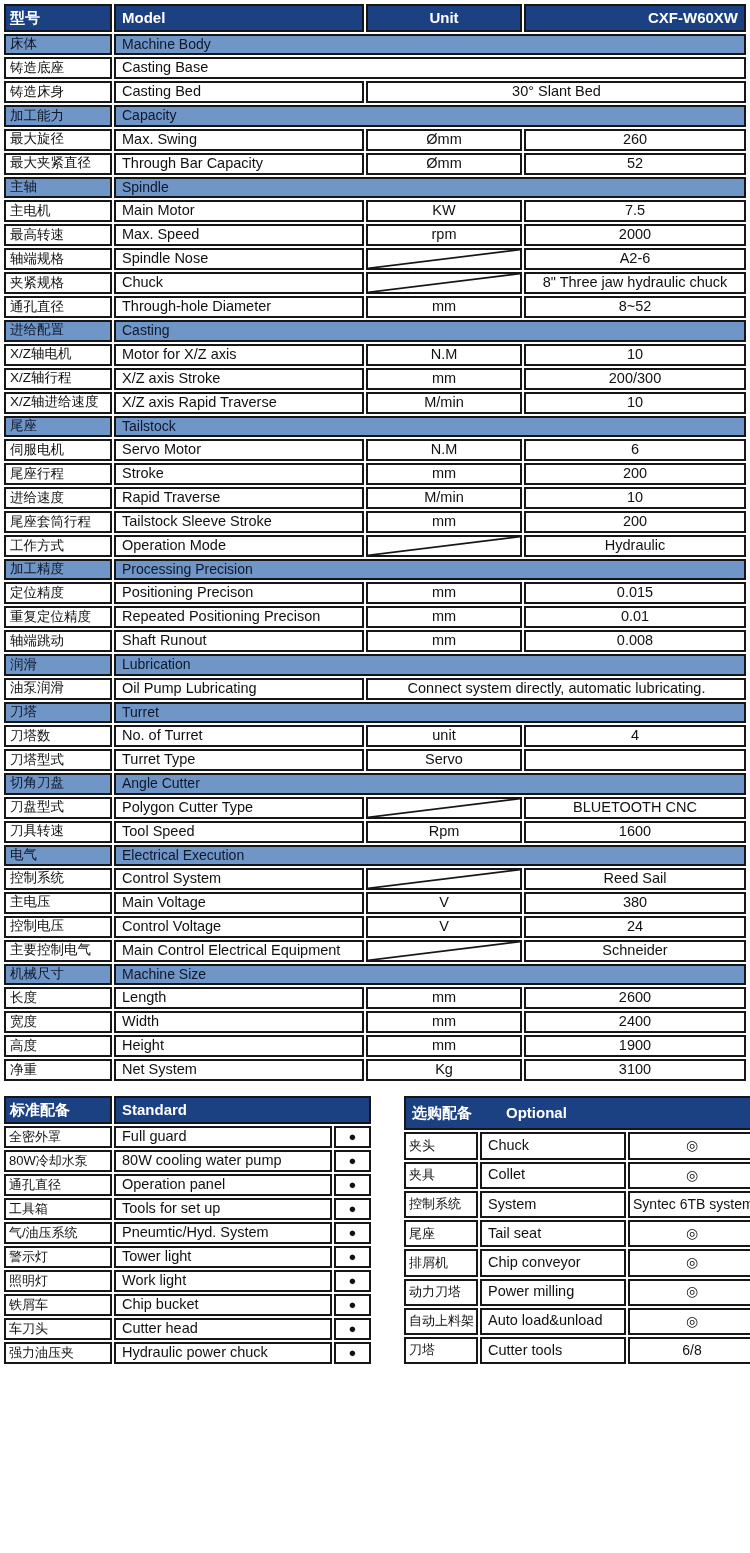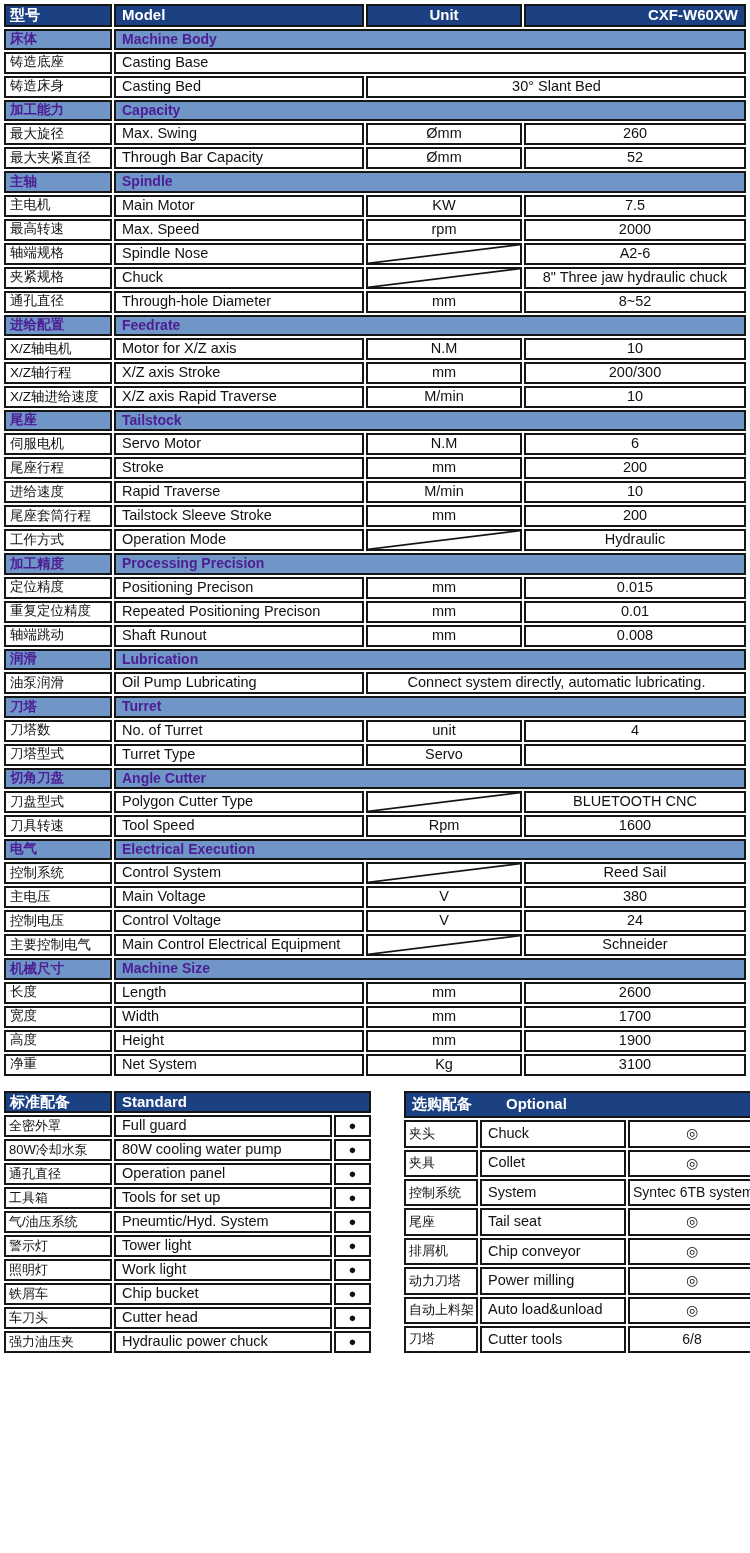--- a/index.html
+++ b/index.html
@@ -9,25 +9,25 @@
   }
   .sheet{padding:2px 0 0 2px;}
   table{border-collapse:separate;border-spacing:2px;table-layout:fixed;}
   td{
     box-sizing:border-box;border:2px solid #161616;background:#fff;
     height:22px;padding:1px 6px;vertical-align:middle;
     font-size:14.5px;line-height:1.1;white-space:nowrap;overflow:hidden;
   }
   
   tr.hdr td{
-    background:#1b4183;color:#fff;font-weight:bold;height:22px;font-size:15px;
+    background:#1b4183;color:#fff;font-weight:bold;height:28px;font-size:15px;
   }
   
   td.sec{
-    background:#7095c7;color:#4c1d95;font-weight:bold;height:17px;font-size:14px;
+    background:#7095c7;color:#0f172a;font-weight:normal;height:17px;font-size:14px;
     border-color:#161616;
   }
   td.zh{font-size:13.5px;padding:1px 4px;}
   td.en{padding:1px 6px;}
   td.unit,td.val{text-align:center;}
   td.right{padding-right:5px;}
   td.slashcell{position:relative;padding:0;}
   svg.slash{position:absolute;left:0;top:0;width:100%;height:100%;display:block;}
   
   .bottom{display:flex;margin-top:11px;gap:8px;}
@@ -124,21 +124,21 @@
           <td class="val">8" Three jaw hydraulic chuck</td>
         </tr>
         <tr>
           <td class="zh">通孔直径</td>
           <td class="en">Through-hole Diameter</td>
           <td class="unit">mm</td>
           <td class="val">8~52</td>
         </tr>
         <tr>
           <td class="sec zh">进给配置</td>
-          <td class="sec en" colspan="3">Feedrate</td>
+          <td class="sec en" colspan="3">Casting</td>
         </tr>
         <tr>
           <td class="zh">X/Z轴电机</td>
           <td class="en">Motor for X/Z axis</td>
           <td class="unit">N.M</td>
           <td class="val">10</td>
         </tr>
         <tr>
           <td class="zh">X/Z轴行程</td>
           <td class="en">X/Z axis Stroke</td>
@@ -299,21 +299,21 @@
         <tr>
           <td class="zh">长度</td>
           <td class="en">Length</td>
           <td class="unit">mm</td>
           <td class="val">2600</td>
         </tr>
         <tr>
           <td class="zh">宽度</td>
           <td class="en">Width</td>
           <td class="unit">mm</td>
-          <td class="val">1700</td>
+          <td class="val">2400</td>
         </tr>
         <tr>
           <td class="zh">高度</td>
           <td class="en">Height</td>
           <td class="unit">mm</td>
           <td class="val">1900</td>
         </tr>
         <tr>
           <td class="zh">净重</td>
           <td class="en">Net System</td>

